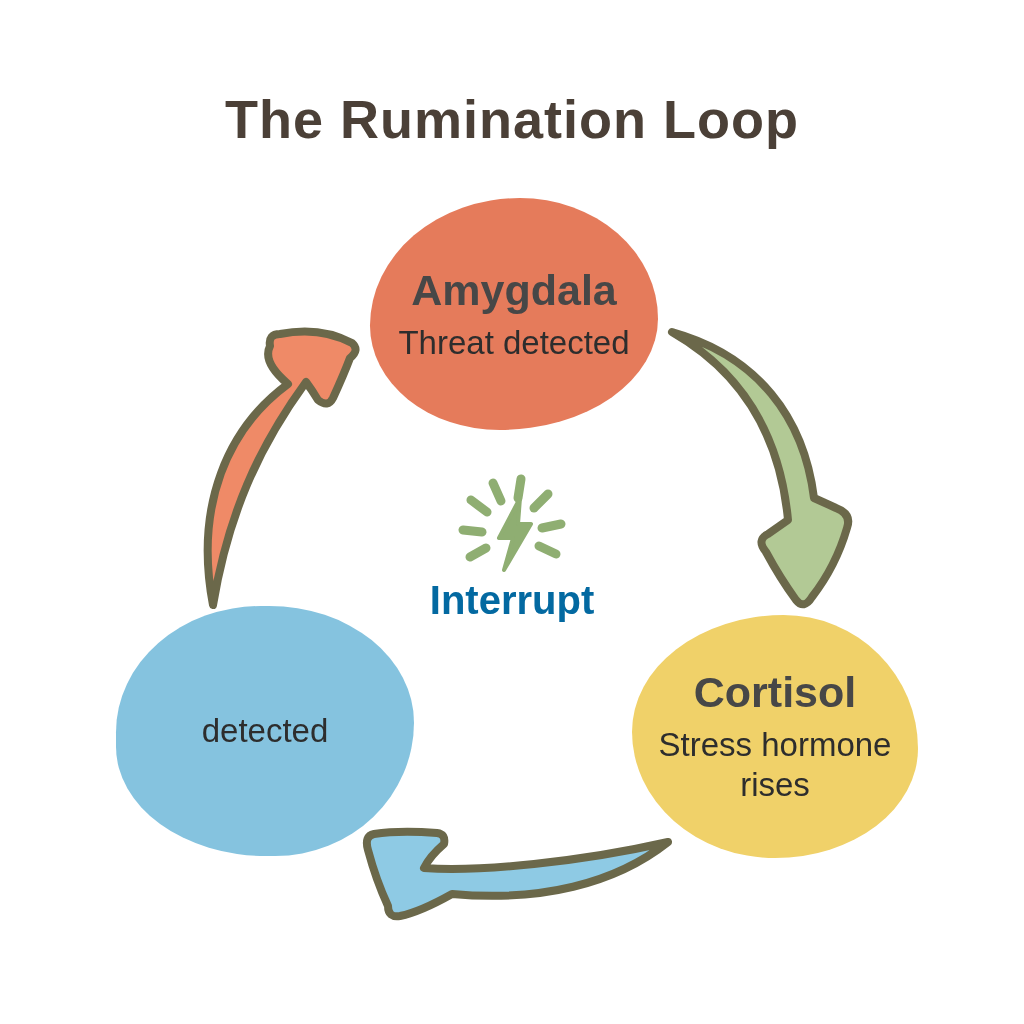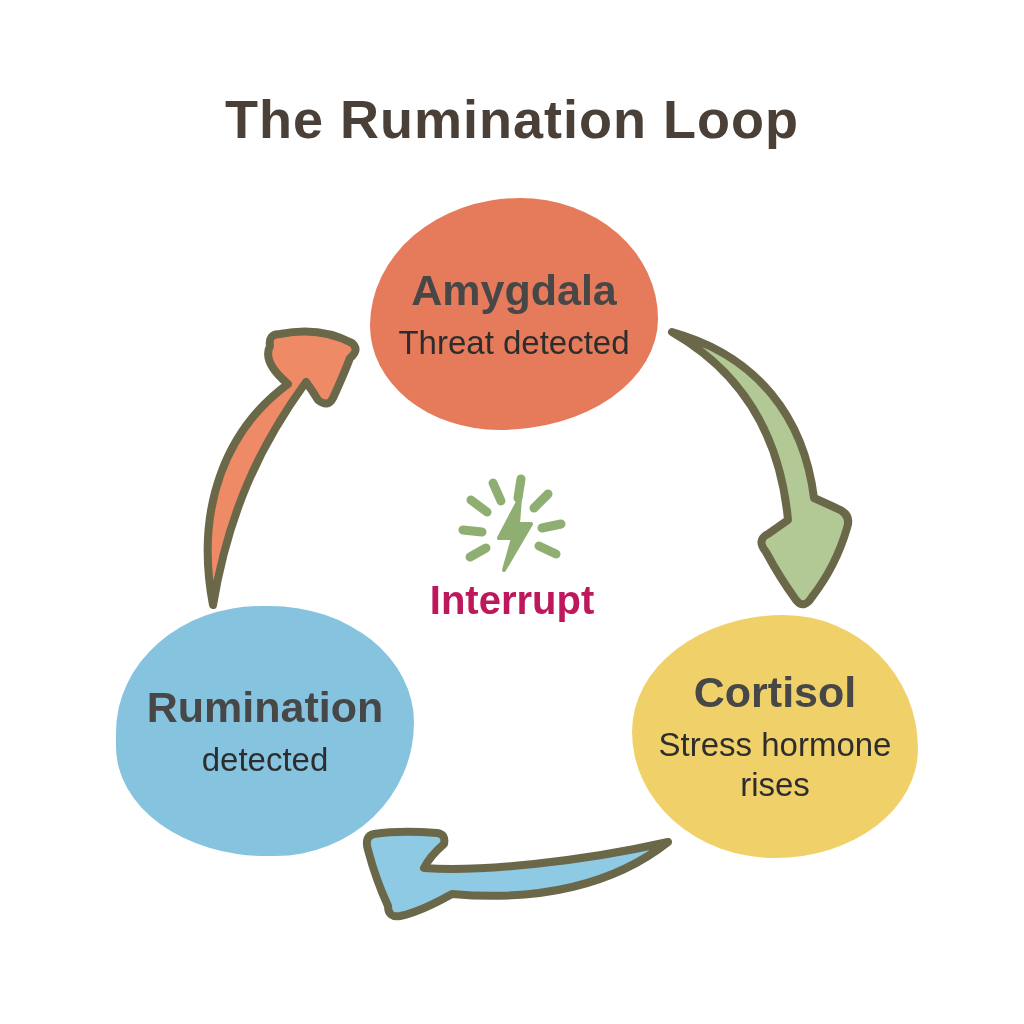--- a/index.html
+++ b/index.html
@@ -53,21 +53,21 @@
   #node-cortisol {
     left: 632px; top: 615px; width: 286px; height: 243px;
     border-radius: 53% 47% 50% 50% / 48% 55% 45% 52%;
   }
   .interrupt {
     position: absolute;
     left: 362px; top: 578px; width: 300px;
     text-align: center;
     font-size: 40px;
     font-weight: bold;
-    color: #be185d;
+    color: #0369a1;
   }
   svg.overlay {
     position: absolute;
     inset: 0;
     width: 1024px;
     height: 1024px;
   }
 </style>
 </head>
 <body>
@@ -134,19 +134,18 @@
     <div class="node-sub">Threat detected</div>
   </div>
 
   <div class="node" id="node-cortisol" style="background-color: rgb(240, 209, 105);">
     <div class="node-title">Cortisol</div>
     <div class="node-sub">Stress hormone</div>
     <div class="node-sub">rises</div>
   </div>
 
   <div class="node" id="node-rumination" style="background-color: rgb(133, 195, 223);">
-    <div class="node-title">Rumination</div>
     <div class="node-sub">detected</div>
   </div>
 
   <div class="interrupt">Interrupt</div>
 
 </div>
 
 </body></html>

